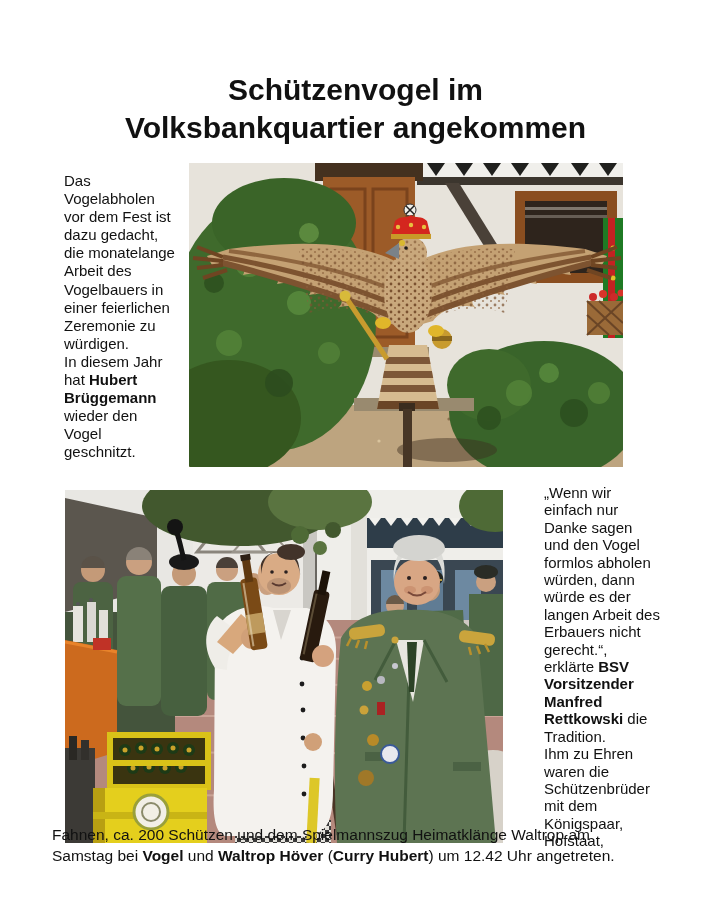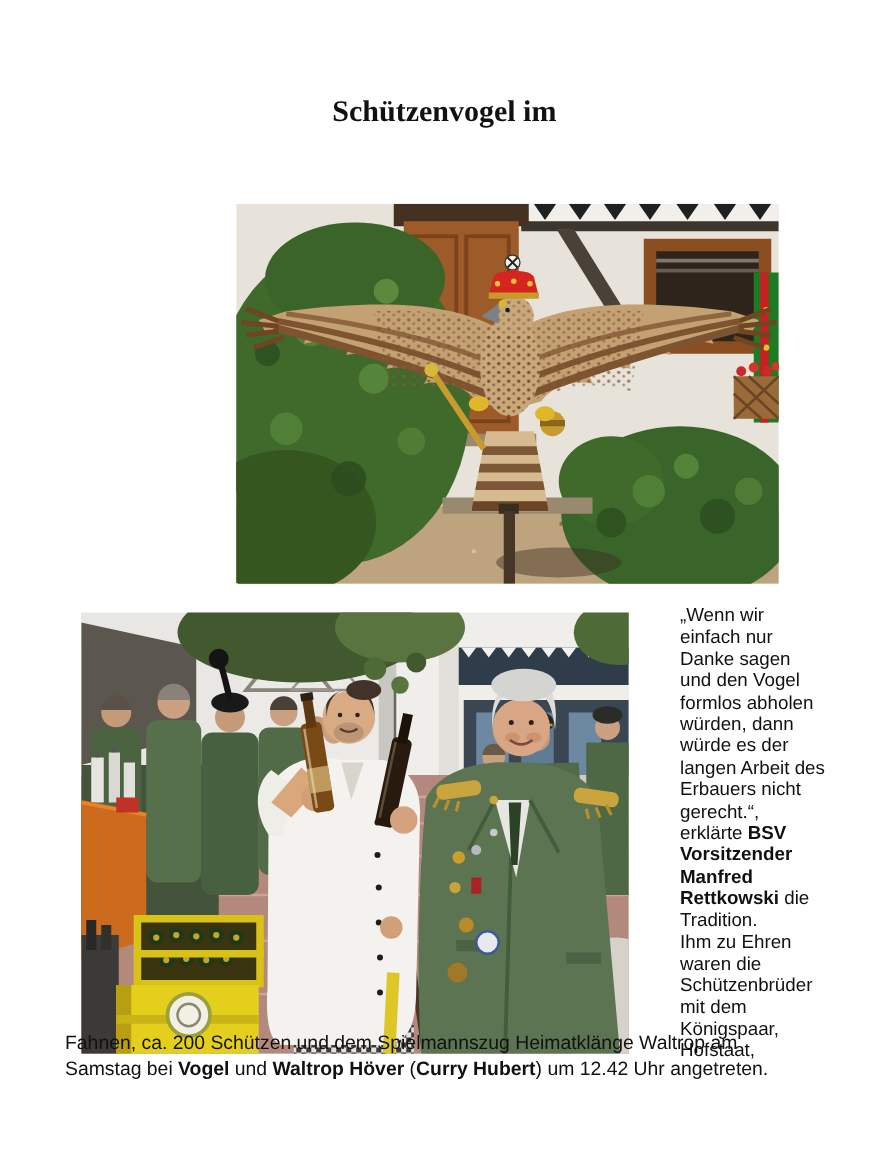--- a/index.html
+++ b/index.html
@@ -1,38 +1,55 @@
 <!DOCTYPE html>
 <html><head>
 <meta charset="utf-8">
 <style>
   html,body{margin:0;padding:0;background:#ffffff;}
   body{width:711px;height:921px;position:relative;font-family:"Liberation Sans","DejaVu Sans",sans-serif;color:#111;}
   .page{position:absolute;left:0;top:0;width:711px;height:921px;background:#fff;overflow:hidden;}
   .title-block{position:absolute;left:0;top:50px;width:711px;text-align:center;font-weight:bold;}
-  .title-line{display:block;font-size:24px;line-height:38px;letter-spacing:0px;font-family:Liberation Serif, serif;}
+  .title-line{display:block;font-size:30px;line-height:38px;letter-spacing:0px;}
   .subtitle-line{display:block;font-size:22.5px;line-height:30px;}
   .runs{white-space:pre-line;}
   .left-col{position:absolute;left:64px;top:172px;width:124px;font-size:15px;line-height:18.1px;}
   .right-col{position:absolute;left:544px;top:484px;width:192px;font-size:15px;line-height:17.4px;}
   .bottom-par{position:absolute;left:52px;top:824px;width:620px;font-size:15.5px;line-height:21.2px;}
   figure{margin:0;padding:0;position:absolute;}
   .photo1{left:189px;top:163px;width:434px;height:304px;}
   .photo2{left:65px;top:490px;width:438px;height:353px;}
   svg{display:block;}
 </style>
 <title>Schützenvogel im Volksbankquartier angekommen</title></head>
 <body>
 
 <div class="page">
 
   <h1 class="title-block">
     <span class="title-line">Schützenvogel im</span>
+    <span class="title-line">Volksbankquartier angekommen</span>
   </h1>
 
+  <div class="left-col runs"><span>Das
+Vogelabholen
+vor dem Fest ist
+dazu gedacht,
+die monatelange
+Arbeit des
+Vogelbauers in
+einer feierlichen
+Zeremonie zu
+würdigen.
+In diesem Jahr
+hat </span><span style="font-weight: bold;">Hubert
+Brüggemann</span><span>
+wieder den
+Vogel
+geschnitzt.</span></div>
 
   <figure class="photo1">
     <svg viewBox="0 0 434 304" width="434" height="304">
       <defs>
         <pattern id="spk" width="8" height="7" patternUnits="userSpaceOnUse">
           <circle cx="2" cy="2" r="1.4" fill="#7a5130"></circle>
           <circle cx="6" cy="5" r="1.1" fill="#8a5f3a"></circle>
         </pattern>
         <clipPath id="tailclip">
             <polygon points="200,182 238,182 250,246 188,246"></polygon>

